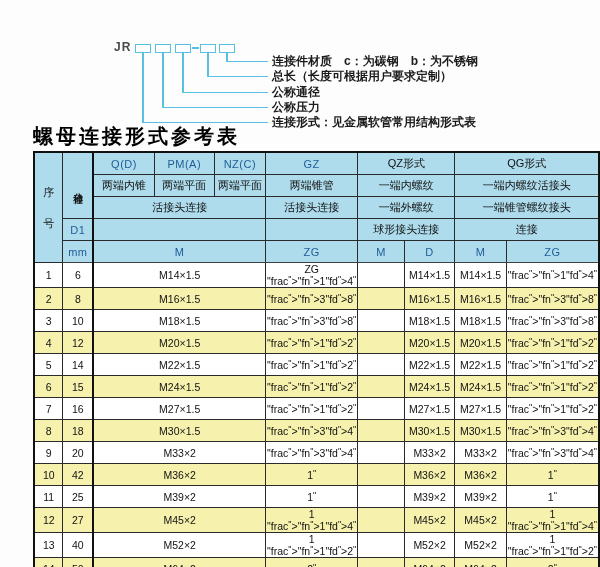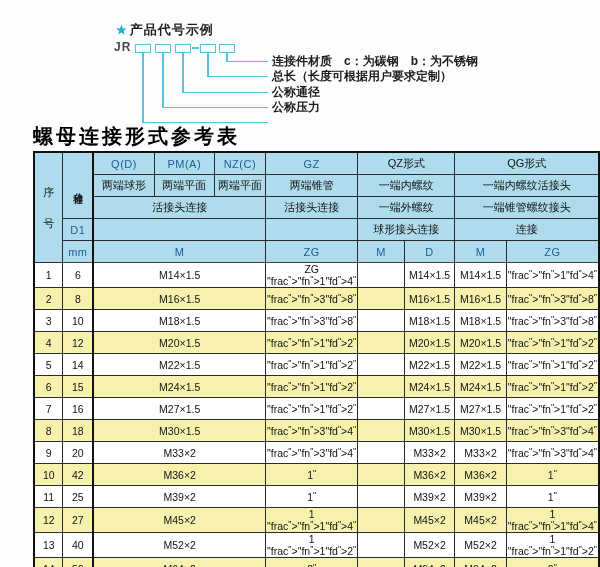--- a/index.html
+++ b/index.html
@@ -43,23 +43,20 @@
   .seq-stack{display:flex;flex-direction:column;align-items:center;gap:16px;font-size:11px;}
   .vert-text{writing-mode:vertical-rl;text-orientation:upright;margin:0 auto;font-size:10px;
     letter-spacing:1px;line-height:1;}
   .inch{font-size:9px;vertical-align:top;line-height:1;}
 </style>
 </head>
 <body>
 
 <div class="page">
 
-  <div class="diag-heading">
-    <span class="star">★</span><span>产品代号示例</span>
-  </div>
   <div class="code-prefix">JR</div>
 
   <div class="code-box" style="left:135px;"></div>
   <div class="code-box" style="left:155px;"></div>
   <div class="code-box" style="left:175px;"></div>
   <div class="code-dash" style="left:192px;"></div>
   <div class="code-box" style="left:200px;"></div>
   <div class="code-box" style="left:219px;"></div>
 
   <div class="vline" style="left:226px;top:53px;height:9px;"></div>
@@ -70,20 +67,21 @@
   <div class="hline" style="left:182px;top:91.5px;width:86px;"></div>
   <div class="vline" style="left:162px;top:53px;height:55px;"></div>
   <div class="hline" style="left:162px;top:106.5px;width:106px;"></div>
   <div class="vline" style="left:142px;top:53px;height:70px;"></div>
   <div class="hline" style="left:142px;top:121.5px;width:126px;"></div>
 
   <div class="diag-label" style="top:69px;">总长（长度可根据用户要求定制）</div>
   <div class="diag-label" style="top:54px;">连接件材质　c：为碳钢　b：为不锈钢</div>
   <div class="diag-label" style="top:85px;">公称通径</div>
   <div class="diag-label" style="top:100px;">公称压力</div>
+  <div class="diag-label" style="top:115px;">连接形式：见金属软管常用结构形式表</div>
 
   <div class="table-title">螺母连接形式参考表</div>
 
   <table class="ref">
     <colgroup>
       <col style="width:32px">
         <col style="width:32px">
       <col style="width:68px">
         <col style="width:65px">
         <col style="width:55px">
@@ -105,21 +103,21 @@
           <div class="vert-text">公称通径</div>
         </th>
         <th class="lat">Q(D)</th>
         <th class="lat">PM(A)</th>
         <th class="lat">NZ(C)</th>
         <th class="lat">GZ</th>
         <th colspan="2">QZ形式</th>
         <th colspan="2">QG形式</th>
       </tr>
       <tr>
-        <th>两端球形</th>
+        <th>两端内锥</th>
         <th>两端平面</th>
         <th>两端平面</th>
         <th>两端锥管</th>
         <th colspan="2">一端内螺纹</th>
         <th colspan="2">一端内螺纹活接头</th>
       </tr>
       <tr>
         <th colspan="3">活接头连接</th>
         <th>活接头连接</th>
         <th colspan="2">一端外螺纹</th>

